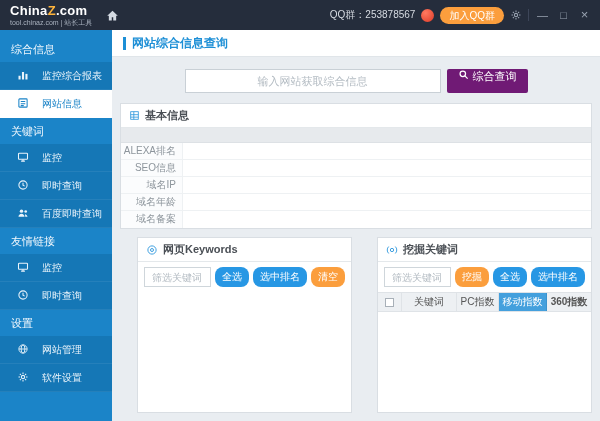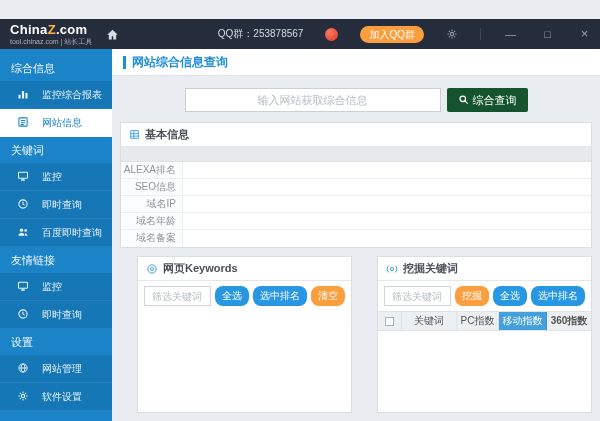--- a/index.html
+++ b/index.html
@@ -1,27 +1,27 @@
 <!DOCTYPE html>
 <html><head>
 <meta charset="utf-8">
 <style>
   *{margin:0;padding:0;box-sizing:border-box;}
   html,body{width:600px;height:421px;overflow:hidden;}
   body{font-family:"Liberation Sans","DejaVu Sans",sans-serif;background:#cfd4d9;}
   .window{width:600px;height:421px;display:flex;flex-direction:column;background:#e9edf1;overflow:hidden;}
 
   
-  .titlebar{flex:0 0 30px;background:#252d3c;display:flex;align-items:center;padding:0 8px 0 10px;color:#fff;margin-top:19px;}
+  .titlebar{flex:0 0 30px;background:#252d3c;display:flex;align-items:center;padding:0 8px 0 10px;color:#fff;}
   .logo{display:flex;flex-direction:column;justify-content:center;}
   .logo-top{font-size:13px;font-weight:bold;line-height:14px;letter-spacing:.3px;}
   .logo-z{color:#ffb43c;}
   .logo-sub{font-size:7px;color:#a9b2bf;line-height:9px;white-space:nowrap;}
   .home-btn{margin-left:14px;color:#d5dbe3;display:flex;align-items:center;cursor:pointer;}
-  .tb-right{margin-left:auto;display:flex;align-items:center;gap:22px;}
+  .tb-right{margin-left:auto;display:flex;align-items:center;gap:6px;}
   .qq-label{font-size:10px;color:#d6dbe2;white-space:nowrap;}
   .qq-icon{width:13px;height:13px;border-radius:50%;background:radial-gradient(circle at 35% 30%,#ff7a60,#de3a28);display:inline-block;flex:0 0 13px;}
   .join-qq{background:#fb9e3d;color:#fff;border:none;border-radius:9px;font-size:10px;height:17px;line-height:17px;padding:0 9px;cursor:pointer;white-space:nowrap;}
   .tb-gear{color:#9aa4b2;display:flex;cursor:pointer;}
   .tb-divider{width:1px;height:12px;background:#3d4659;}
   .tb-ctrl{color:#9aa4b2;font-size:11px;width:15px;text-align:center;cursor:pointer;line-height:30px;}
   .tb-ctrl.close{font-size:13px;}
 
   
   .app-body{flex:1;display:flex;min-height:0;}
@@ -35,21 +35,21 @@
 
   
   .main{flex:1;display:flex;flex-direction:column;min-width:0;background:#e9edf1;}
   .page-header{flex:0 0 27px;background:#fff;border-bottom:1px solid #e0e5e9;display:flex;align-items:center;padding-left:11px;gap:6px;}
   .page-accent{width:3px;height:13px;background:#1d8fd6;}
   .page-title{font-size:12px;color:#1d8fd6;font-weight:bold;}
 
   .search-row{display:flex;justify-content:center;align-items:center;margin:12px 0 10px;}
   .search-input{width:256px;height:24px;border:1px solid #c9d0d6;background:#fff;font-size:11px;text-align:center;color:#333;outline:none;}
   .search-input::placeholder{color:#b4bcc3;}
-  .search-btn{height:24px;background:#14532d;color:#fff;border:none;font-size:11px;display:flex;align-items:center;gap:4px;padding:0 11px;margin-left:6px;border-radius:2px;cursor:pointer;}
+  .search-btn{height:24px;background:#701a75;color:#fff;border:none;font-size:11px;display:flex;align-items:flex-start;gap:4px;padding:0 11px;margin-left:6px;border-radius:2px;cursor:pointer;}
 
   .panel{background:#fff;border:1px solid #d9dee3;margin-left:17px;}
   .panel-title{height:24px;display:flex;align-items:center;gap:5px;padding:0 8px;border-bottom:1px solid #e4e8eb;font-size:11px;font-weight:bold;color:#4a4f55;text-align:center;}
   .t-icon{color:#2c96dc;display:flex;}
 
   .basic-panel{margin:0 8px;flex:0 0 auto;}
   .band{height:15px;background:#e7eaed;border-bottom:1px solid #dde1e5;}
   .info-row{display:flex;height:17px;border-bottom:1px solid #eef1f3;font-size:10px;}
   .info-row:last-child{border-bottom:none;}
   .info-label{flex:0 0 62px;color:#8d959c;text-align:right;padding-right:6px;line-height:16px;border-right:1px solid #eef1f3;background:#fbfcfd;white-space:nowrap;}

